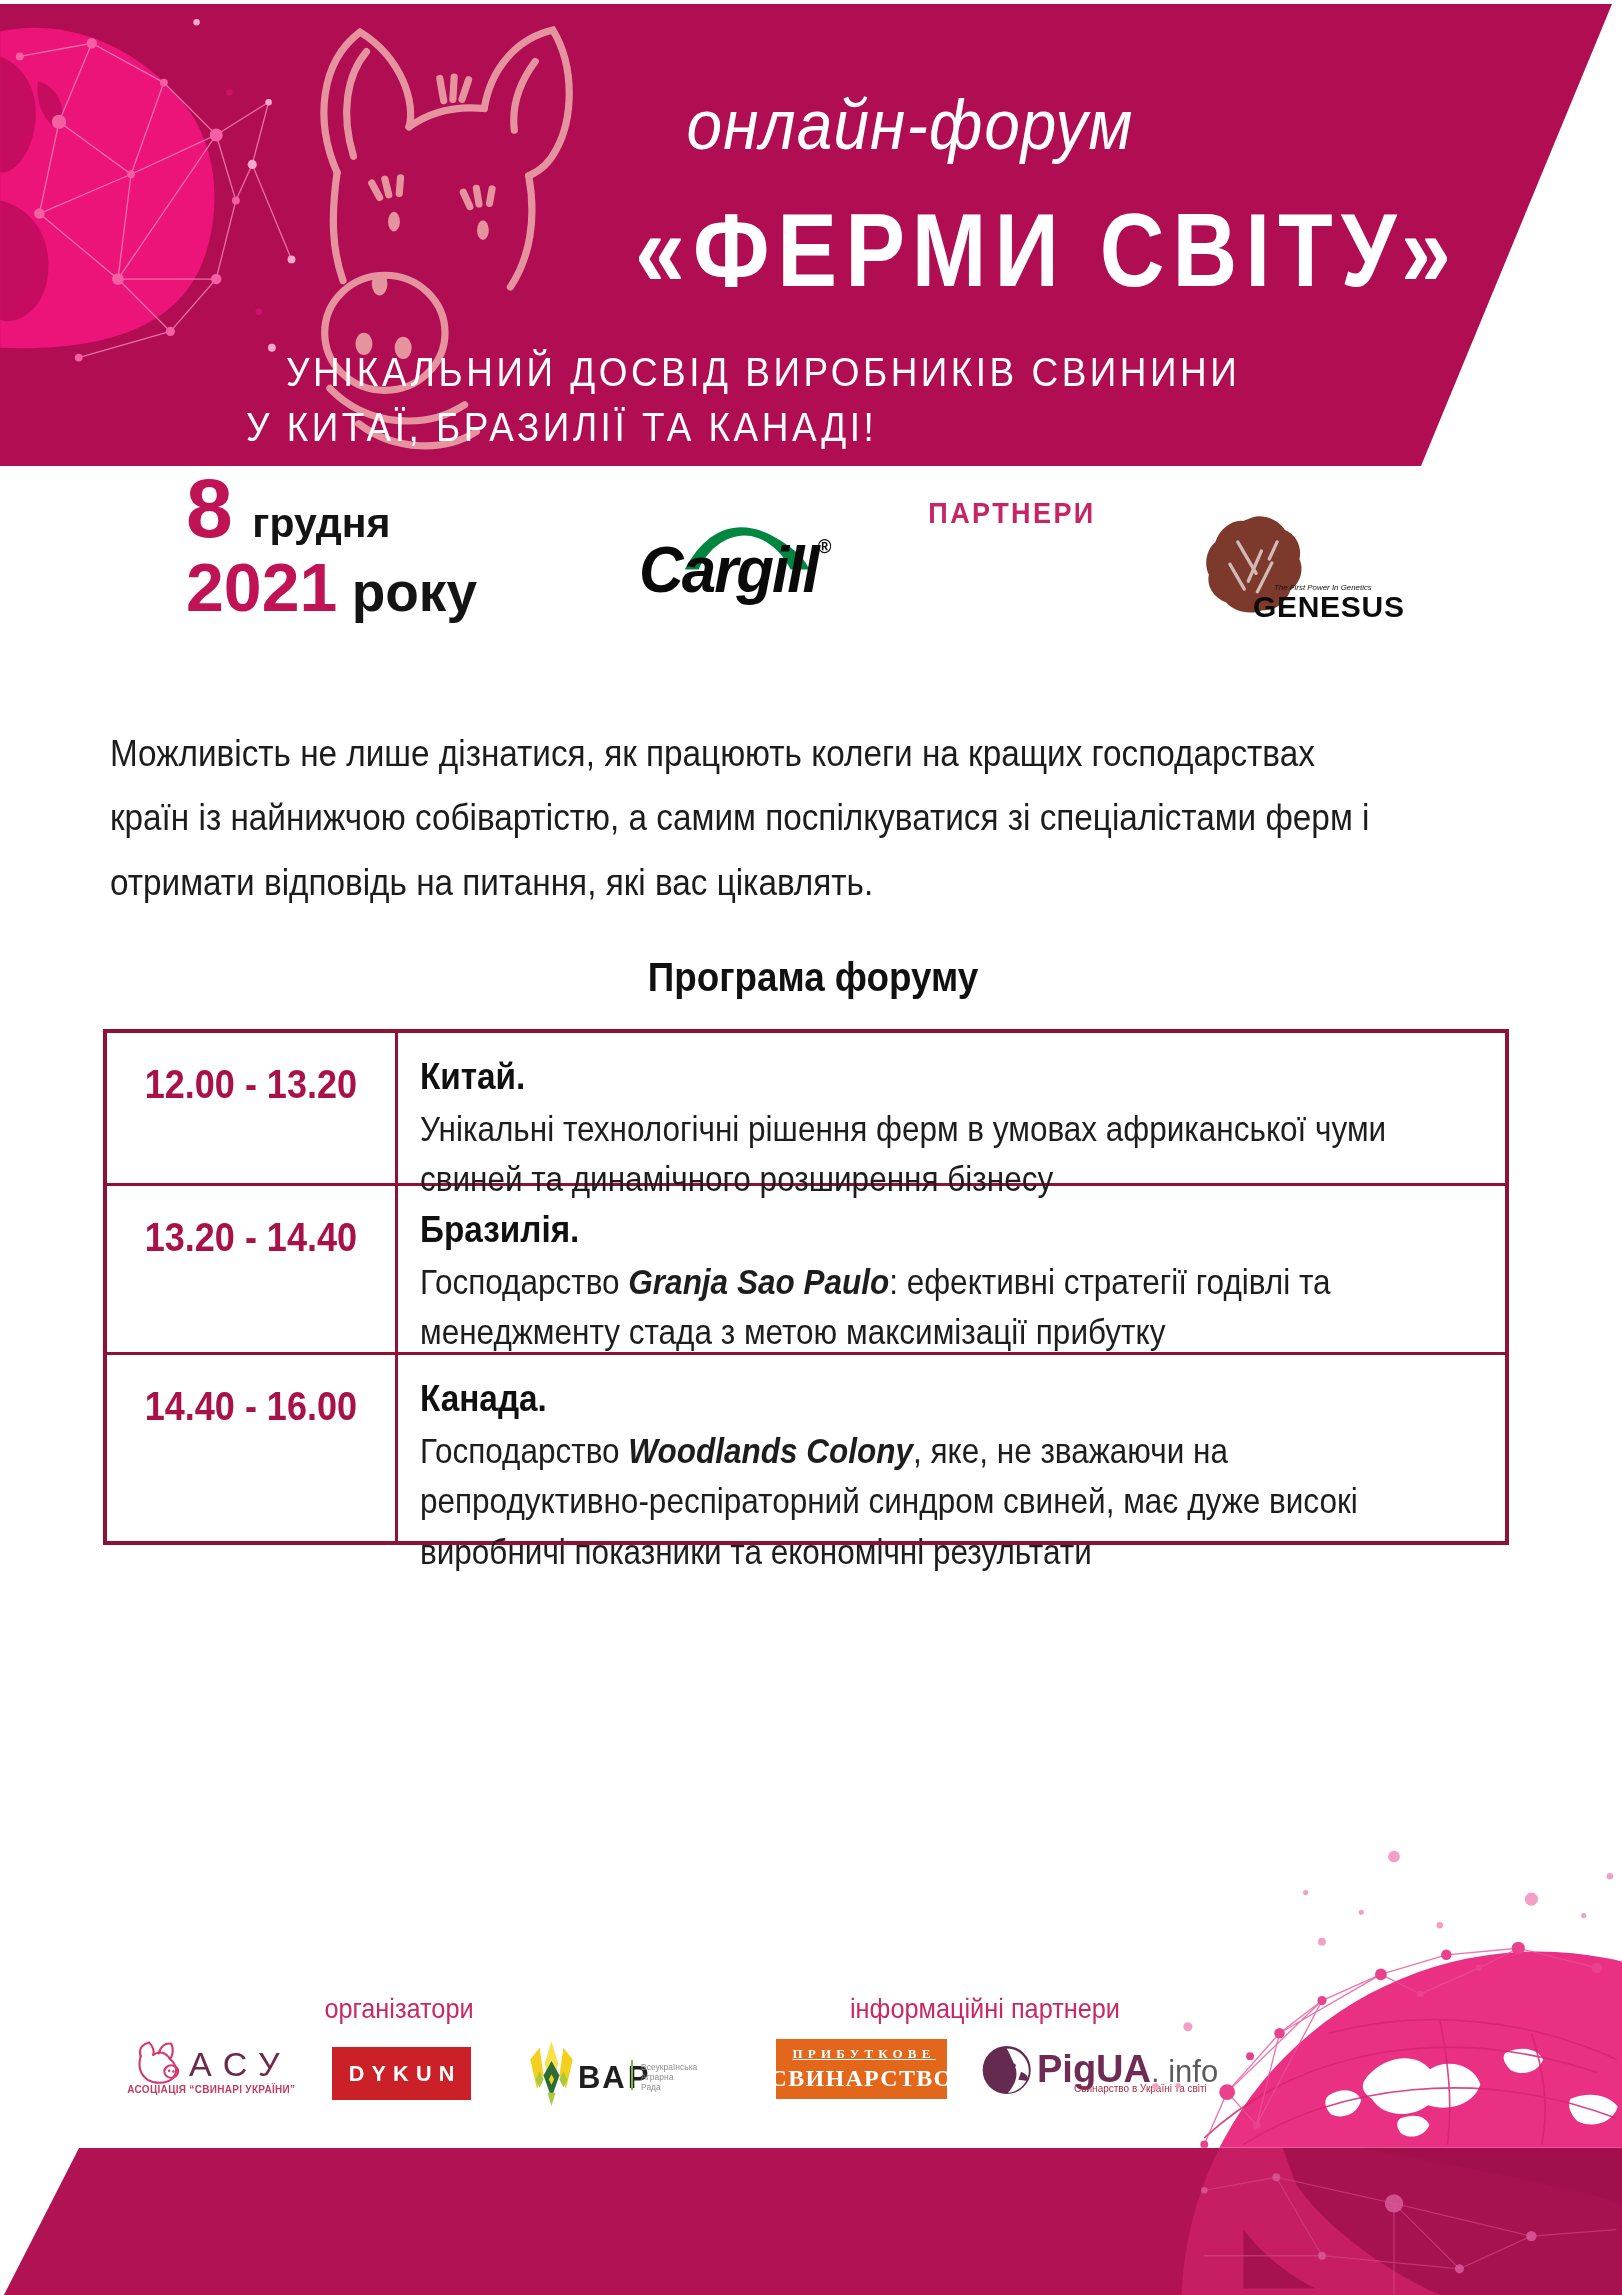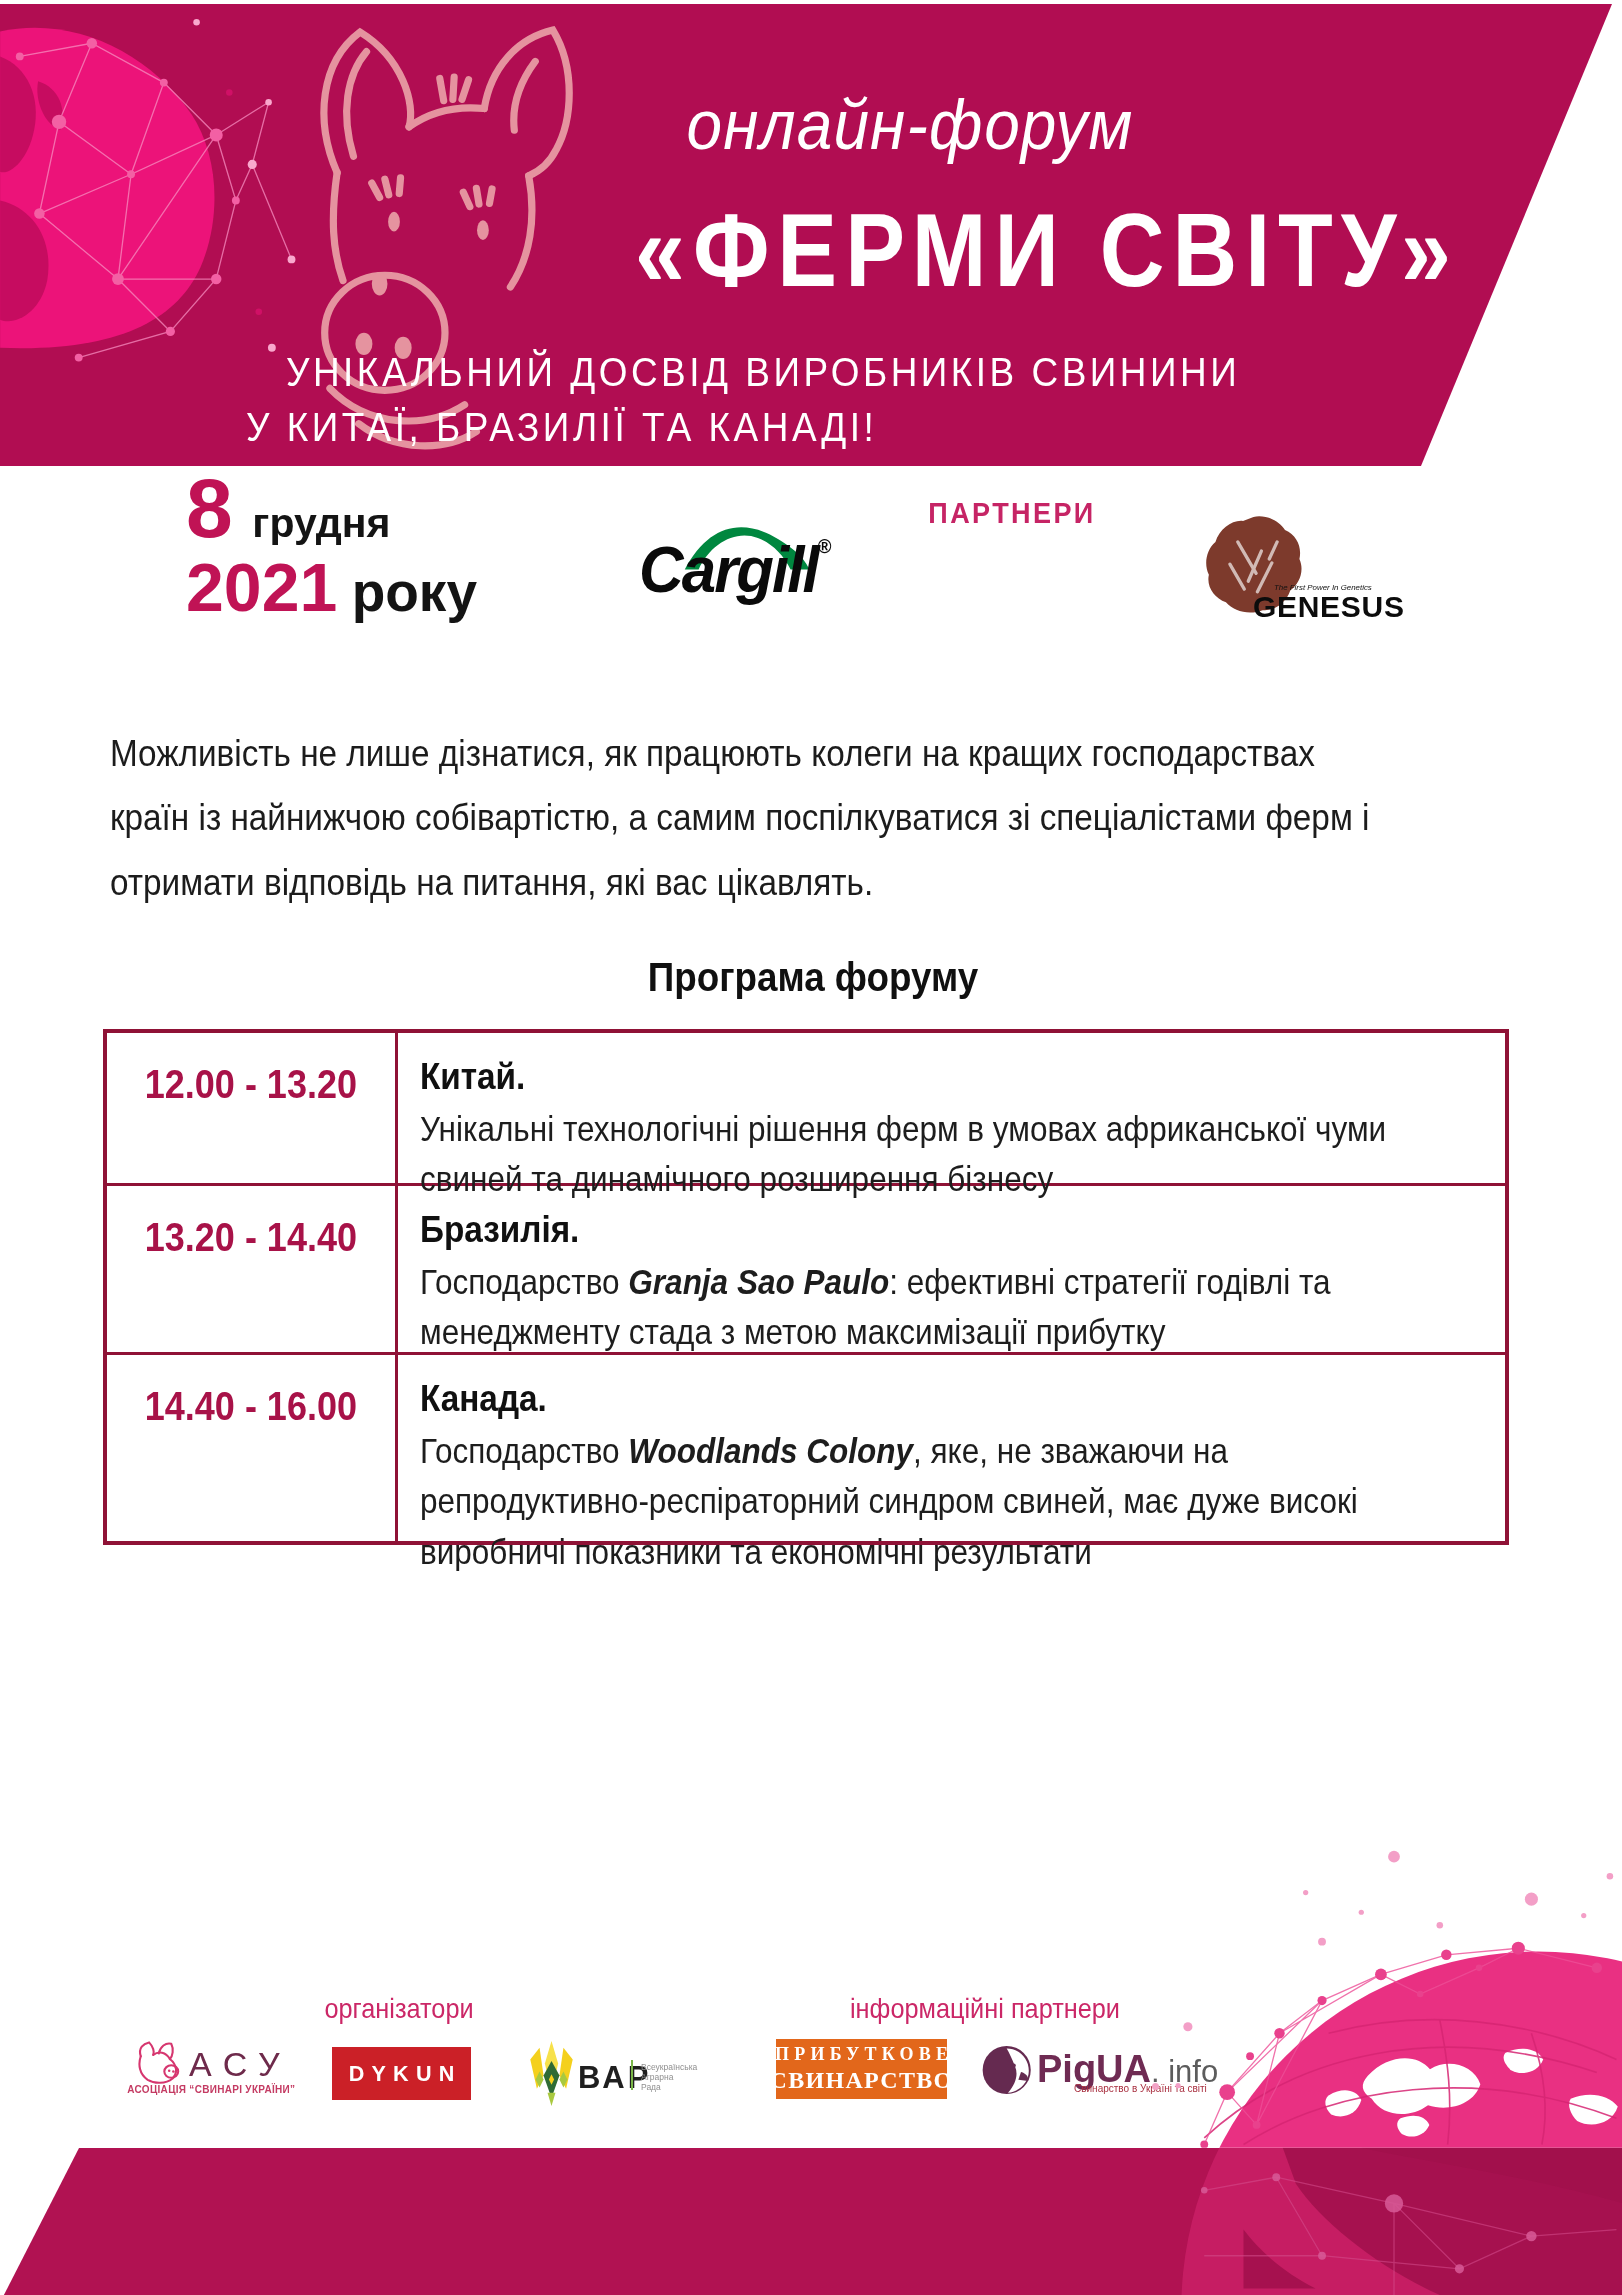--- a/index.html
+++ b/index.html
@@ -84,21 +84,21 @@
               display:flex;align-items:center;justify-content:center;}
   .dykun-text{color:#fff;font-size:21.6px;font-weight:bold;letter-spacing:7.2px;margin-left:7.2px;}
   .logo-var{position:absolute;left:530px;top:2040px;width:170px;height:69px;}
   .var-acronym{position:absolute;left:48px;top:19.6px;font-size:31px;font-weight:bold;color:#1f1f1f;
                letter-spacing:3.3px;}
   .var-divider{position:absolute;left:101px;top:19.6px;width:2px;height:30px;background:#7ab648;}
   .var-lines{position:absolute;left:111px;top:22px;font-size:8.5px;color:#8f8f8f;line-height:1.2;}
   .logo-prib{position:absolute;left:776px;top:2039px;width:171px;height:60px;background:#e2671b;
              display:flex;flex-direction:column;align-items:center;justify-content:center;
              font-family:"Liberation Serif", serif;color:#fff;}
-  .prib-1{font-size:18px;letter-spacing:5.2px;font-weight:bold;margin-left:5.2px;}
+  .prib-1{font-size:13px;letter-spacing:5.2px;font-weight:bold;margin-left:5.2px;text-decoration:underline;}
   .prib-2{font-size:24px;letter-spacing:1.3px;font-weight:bold;margin-top:2.6px;}
   .logo-pigua{position:absolute;left:982px;top:2039px;width:209px;height:62px;}
   .pigua-text{position:absolute;left:55px;top:9.2px;font-size:38px;font-weight:bold;color:#6f2b53;
               white-space:nowrap;}
   .pigua-suffix{font-weight:400;color:#5c5c5c;font-size:31px;}
   .pigua-tag{position:absolute;left:92px;top:44px;font-size:10px;color:#a93040;font-weight:normal;
              white-space:nowrap;}
   .dot-pigua{position:absolute;left:1152px;top:2083px;width:7.2px;height:7.2px;border-radius:50%;
              background:#f2a3c6;}
 

